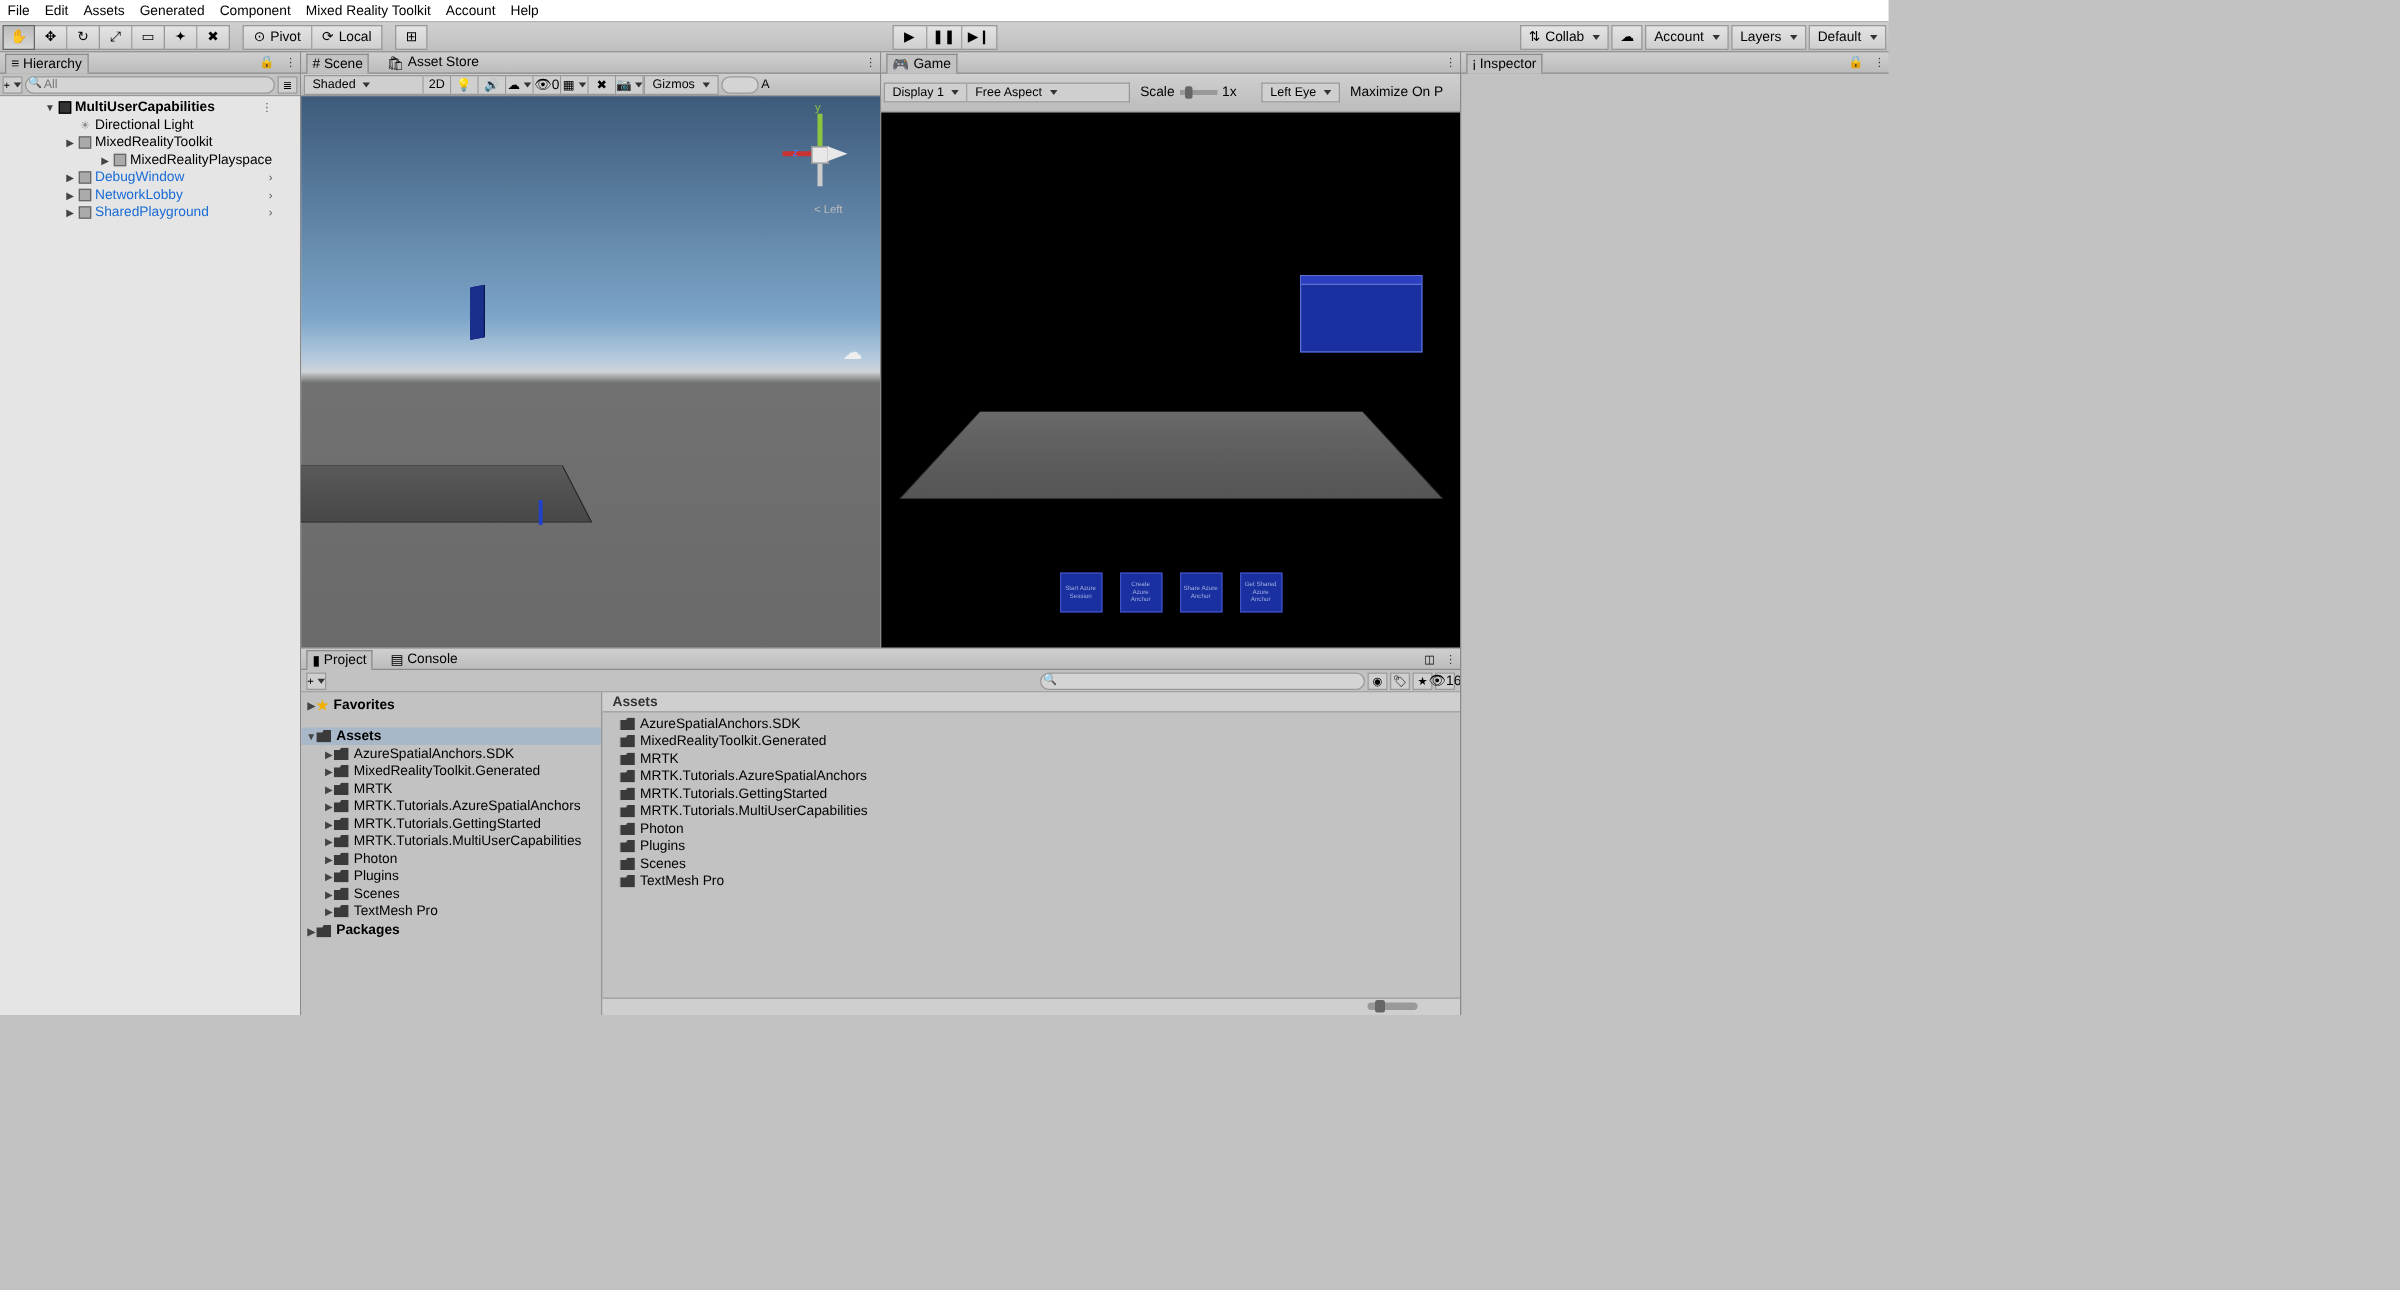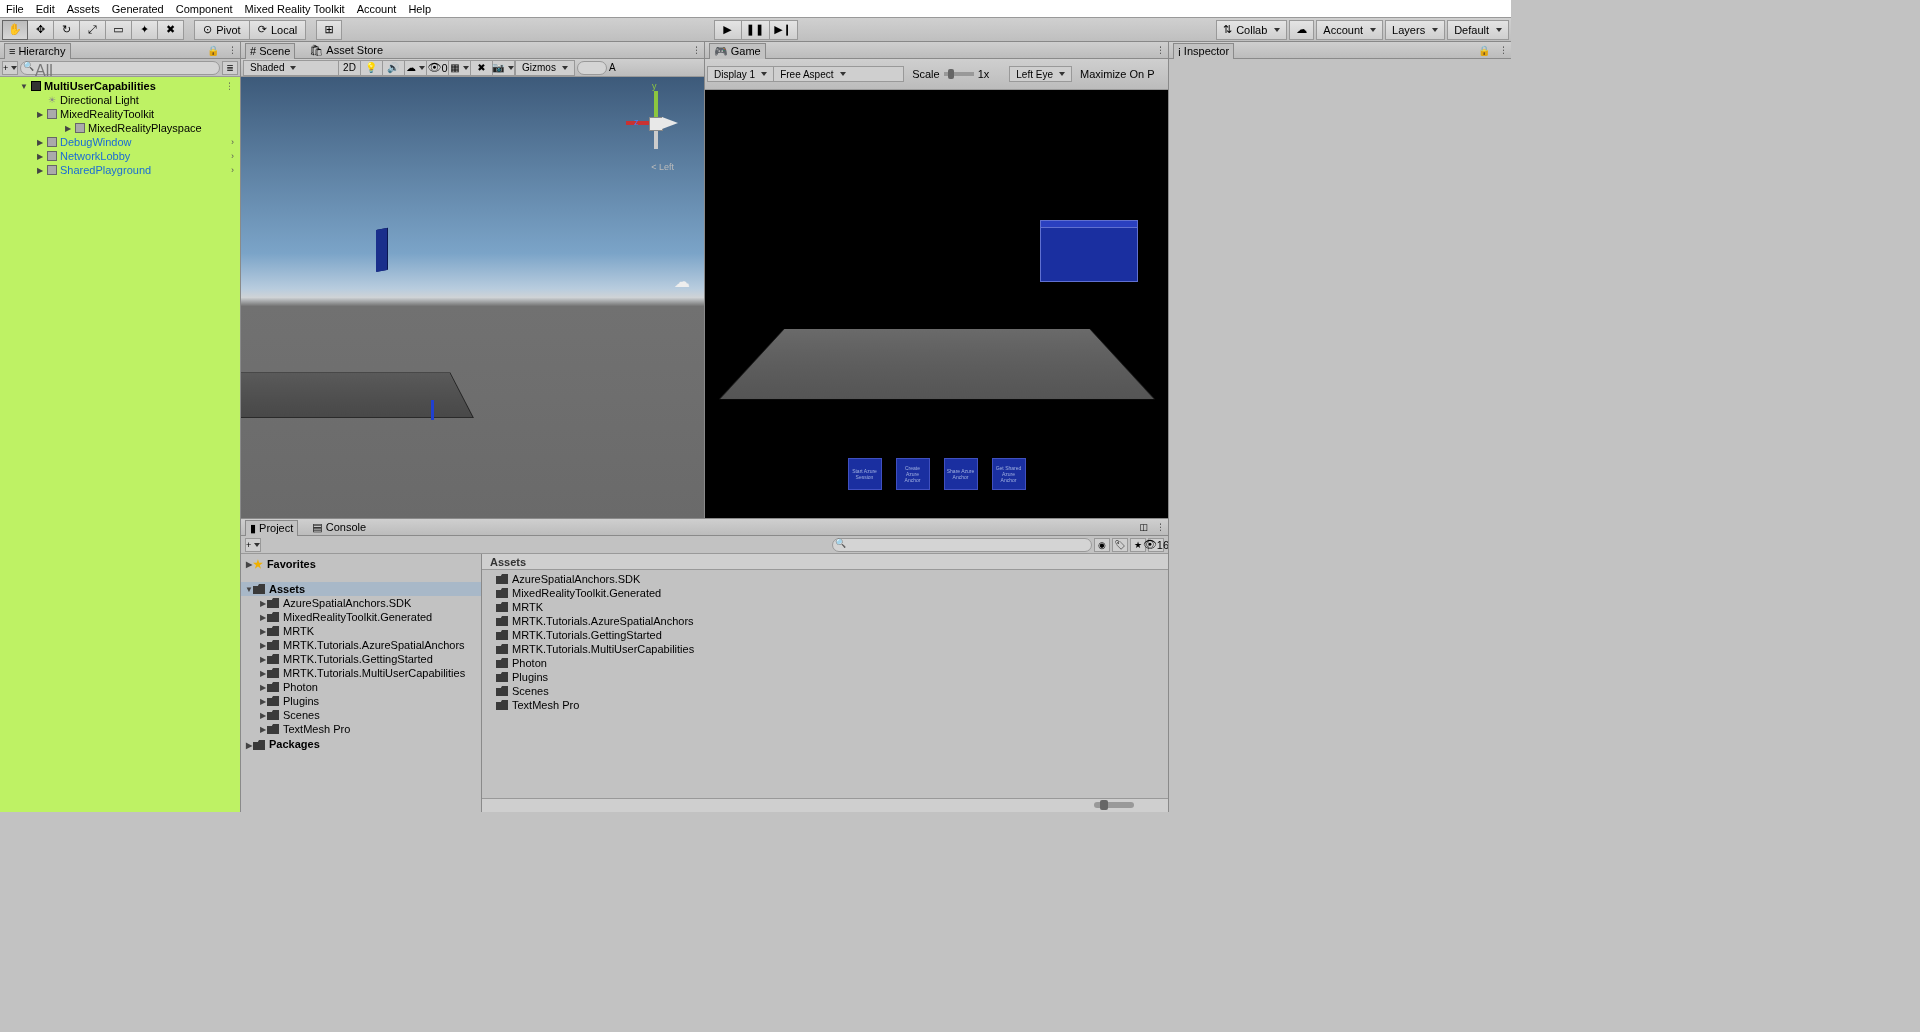--- a/index.html
+++ b/index.html
@@ -26,25 +26,25 @@
 .center-col { flex: 1; display: flex; flex-direction: column; min-width: 0; }
 .right-col { width: 343px; background: #c2c2c2; border-left: 1px solid #8a8a8a; }
 
 .panel-tabbar { height: 17px; background: linear-gradient(#cfcfcf,#bcbcbc); border-bottom: 1px solid #8a8a8a; display: flex; align-items: center; padding: 0 4px; gap: 10px; position: relative; }
 .panel-tab { display: flex; align-items: center; gap: 3px; height: 100%; padding: 0 4px; }
 .panel-tab.active { background: #c2c2c2; border-top: 1px solid #8a8a8a; border-left: 1px solid #8a8a8a; border-right: 1px solid #8a8a8a; margin-bottom: -1px; }
 .tab-dots { position: absolute; right: 4px; font-size: 9px; letter-spacing: -1px; color: #333; cursor: pointer; }
 .tab-lock { position: absolute; right: 20px; font-size: 10px; color: #555; }
 
 .hierarchy-tools { height: 18px; background: #c2c2c2; display: flex; align-items: center; padding: 0 2px; border-bottom: 1px solid #999; gap: 2px; }
-.search-box { flex: 1; height: 14px; background: #d4d4d4; border: 1px solid #999; border-radius: 7px; padding: 0 14px; font-size: 16px; color: #777; position: relative; }
+.search-box { flex: 1; height: 14px; background: #d4d4d4; border: 1px solid #999; border-radius: 7px; padding: 0 14px; font-size: 10px; color: #777; position: relative; }
 .search-box::before { content: "🔍"; position: absolute; left: 2px; top: -1px; font-size: 9px; }
 .mini-btn { width: 16px; height: 14px; background: #cfcfcf; border: 1px solid #999; cursor: pointer; display: flex; align-items: center; justify-content: center; font-size: 9px; }
 
-.tree { flex: 1; background: #bef264; overflow: auto; padding: 2px 0; }
+.tree { flex: 1; background: #e5e5e5; overflow: auto; padding: 2px 16px; }
 .tree-row { display: flex; align-items: center; height: 14px; padding-left: 4px; white-space: nowrap; cursor: pointer; position: relative; }
 .arrow { width: 8px; display: inline-block; text-align: center; color: #444; font-size: 8px; }
 .arrow.expanded::before { content: "▼"; }
 .arrow.collapsed::before { content: "▶"; }
 .node-icon { width: 12px; height: 12px; display: inline-flex; align-items: center; justify-content: center; margin: 0 2px; }
 .cube-icon::before { content: ""; width: 8px; height: 8px; background: #aaa; border: 1px solid #666; display: inline-block; }
 .scene-icon::before { content: ""; width: 8px; height: 8px; background: #333; border: 1px solid #000; display: inline-block; }
 .light-icon::before { content: "☀"; font-size: 9px; color: #888; }
 .blue-text { color: #1a6bd6; }
 .row-menu { position: absolute; right: 6px; color: #555; font-size: 9px; }

